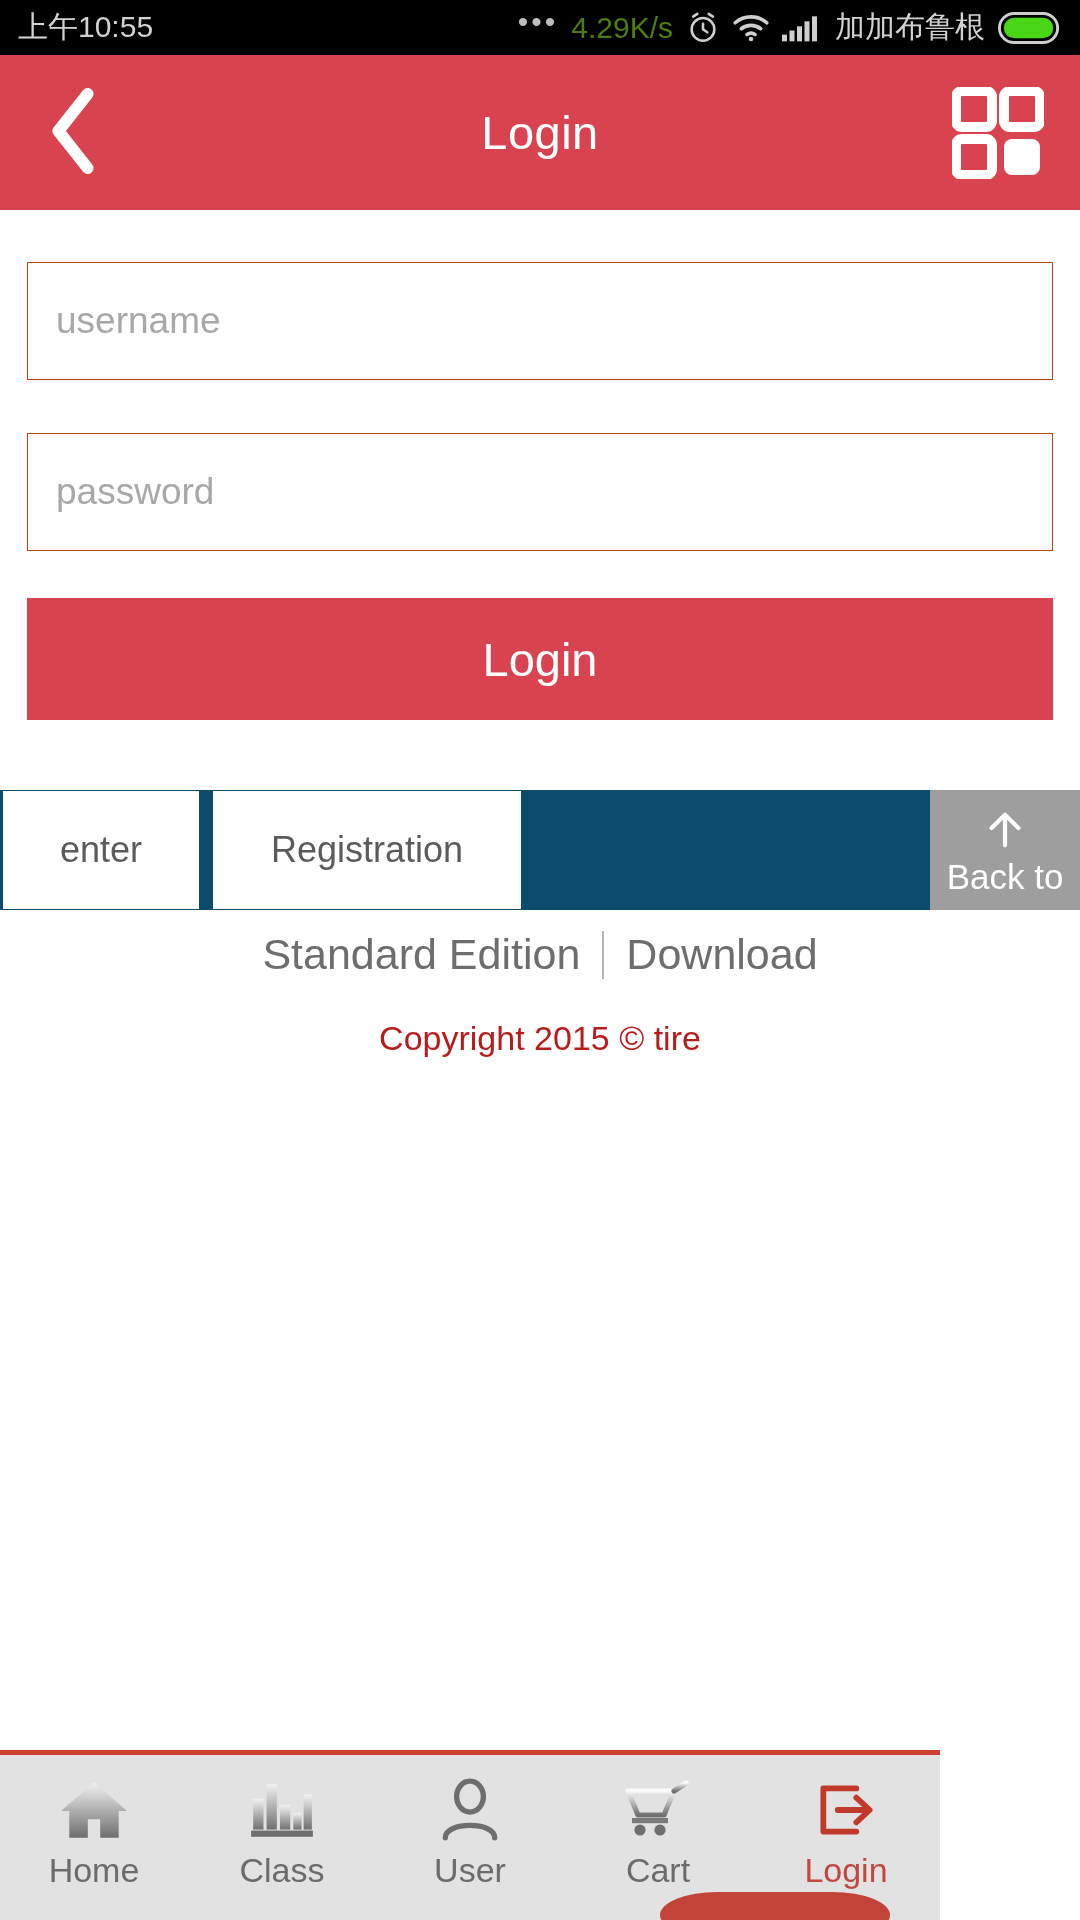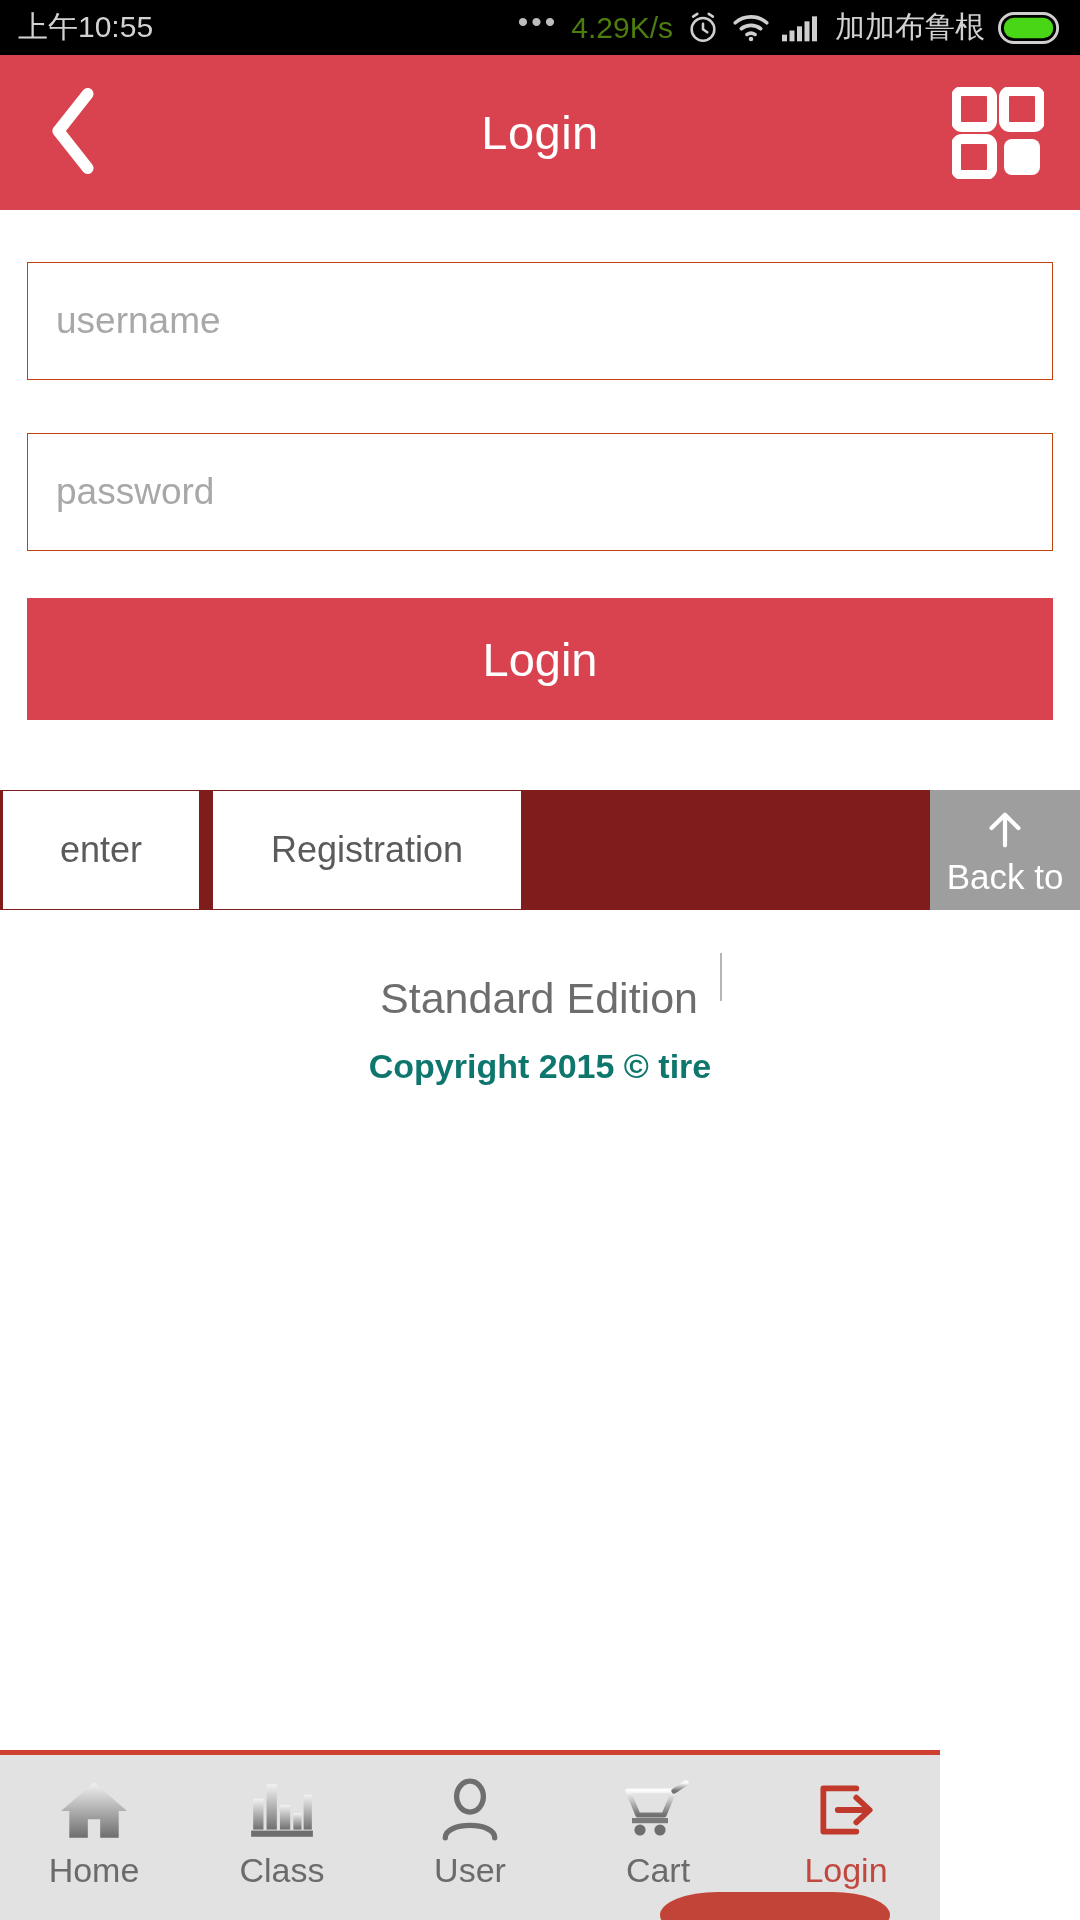--- a/index.html
+++ b/index.html
@@ -56,21 +56,21 @@
   .login-btn{
     width:100%; height:122px; margin-top:47px;
     background:#d9434f; border:none; color:#fff;
     font-size:47px; font-family:"Liberation Sans","DejaVu Sans",sans-serif;
     cursor:pointer; display:block;
   }
 
   
   .toolbar{
     position:absolute; left:0; top:790px; width:1080px; height:120px;
-    background:#7f1d1d; display:flex; align-items:center;
+    background:#0c4a6e; display:flex; align-items:center;
   }
   .tb-btn{
     background:#fff; border:none; height:118px;
     font-size:36px; color:#5b5b5b;
     font-family:"Liberation Sans","DejaVu Sans",sans-serif;
     cursor:pointer; display:flex; align-items:center; justify-content:center;
   }
   .tb-btn.enter{ width:196px; margin-left:3px; }
   .tb-btn.reg{ width:308px; margin-left:14px; }
   .backto{
@@ -81,23 +81,23 @@
   .backto-label{ font-size:35px; line-height:1; }
 
   
   .footer{
     position:absolute; left:0; top:930px; width:1080px; text-align:center;
   }
   .fl-row{
     display:flex; align-items:center; justify-content:center; gap:0;
     font-size:43px; color:#6d6d6d;
   }
-  .fl-item{ padding:0 22px; cursor:pointer;margin-top:44px; }
+  .fl-item{ padding:0 22px; cursor:pointer; }
   .fl-sep{ width:2px; height:48px; background:#b5b5b5; }
-  .copyright{ margin-top:24px; font-size:34px; color:#0f766e;font-weight:bold; }
+  .copyright{ margin-top:40px; font-size:34px; color:#b91c1c; }
 
   
   .bottomnav{
     position:absolute; left:0; bottom:0; width:940px; height:170px;
     background:#e2e2e2; border-top:5px solid #cf4033;
     display:flex; align-items:flex-start;
   }
   .nav-item{
     flex:1; height:170px; display:flex; flex-direction:column;
     align-items:center; justify-content:flex-start; padding-top:18px;
@@ -193,20 +193,21 @@
         </svg>
       </span>
       <span class="backto-label">Back to</span>
     </div>
   </div>
 
   <div class="footer">
     <div class="fl-row">
       <span class="fl-item">Standard Edition</span>
       <span class="fl-sep"></span>
+      <span class="fl-item">Download</span>
     </div>
     <div class="copyright">Copyright 2015 © tire</div>
   </div>
 
   <div class="bottomnav">
 
     <div class="nav-item">
       <span class="nav-ico">
         <svg width="70" height="64" viewBox="0 0 34 31">
           <defs>

